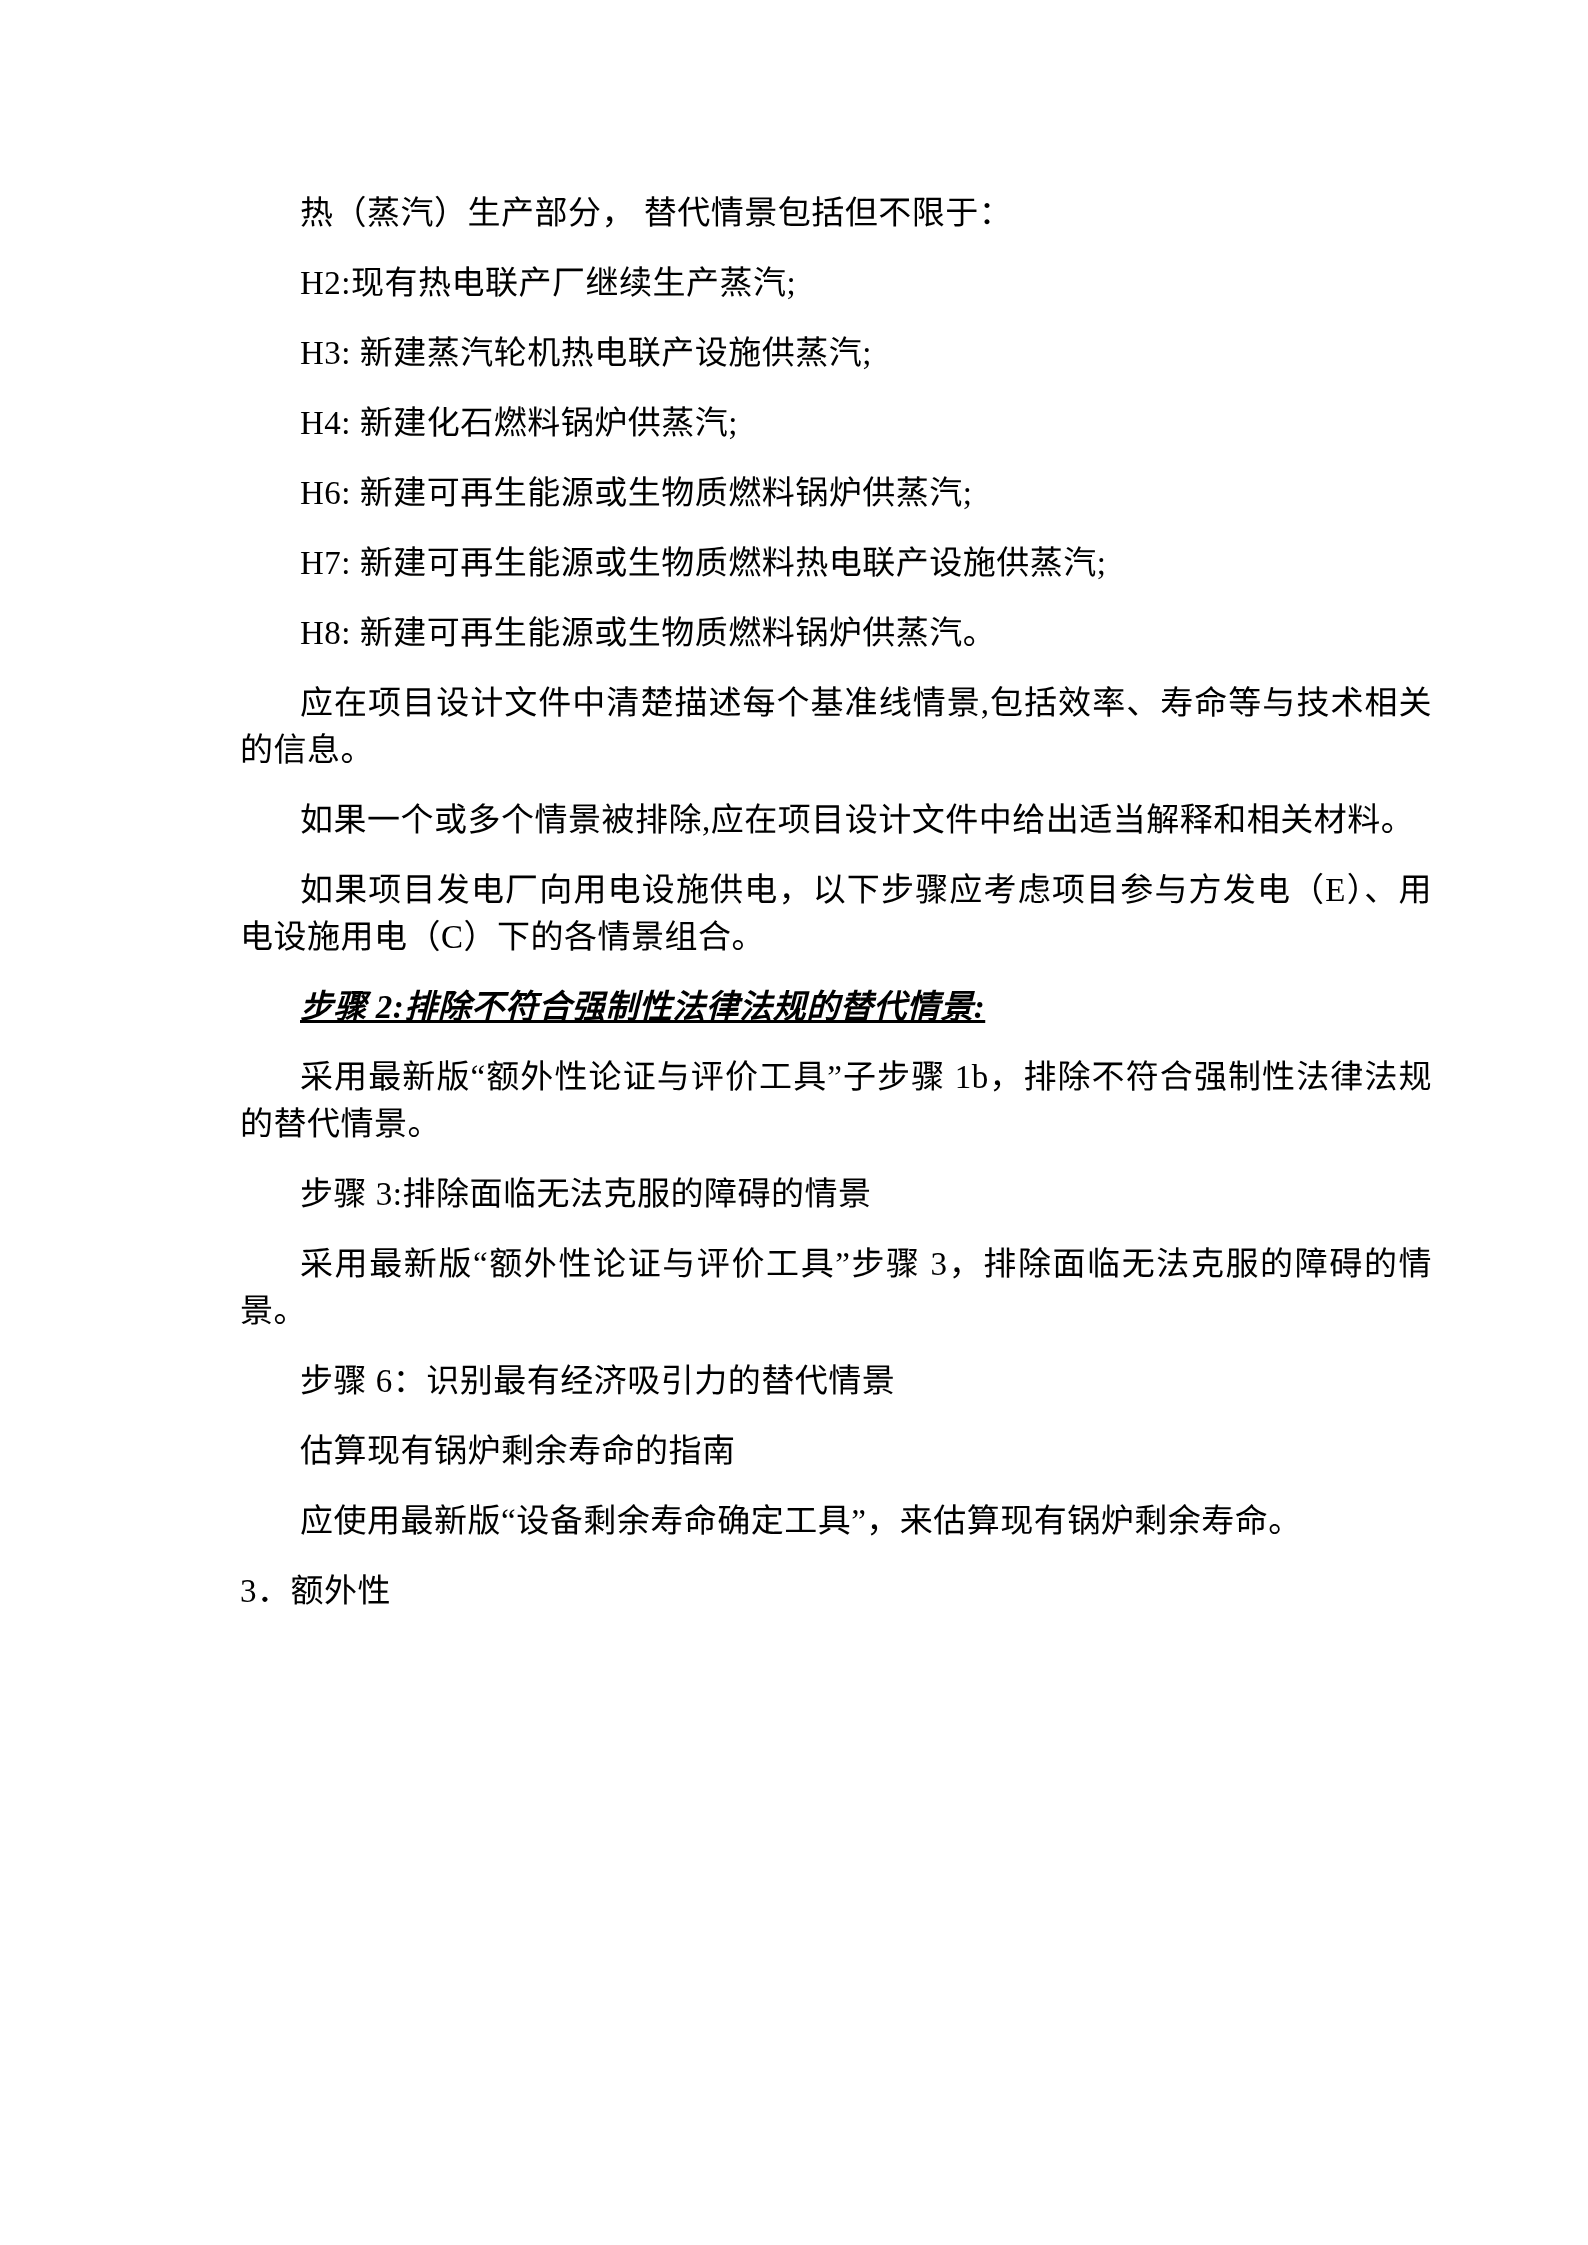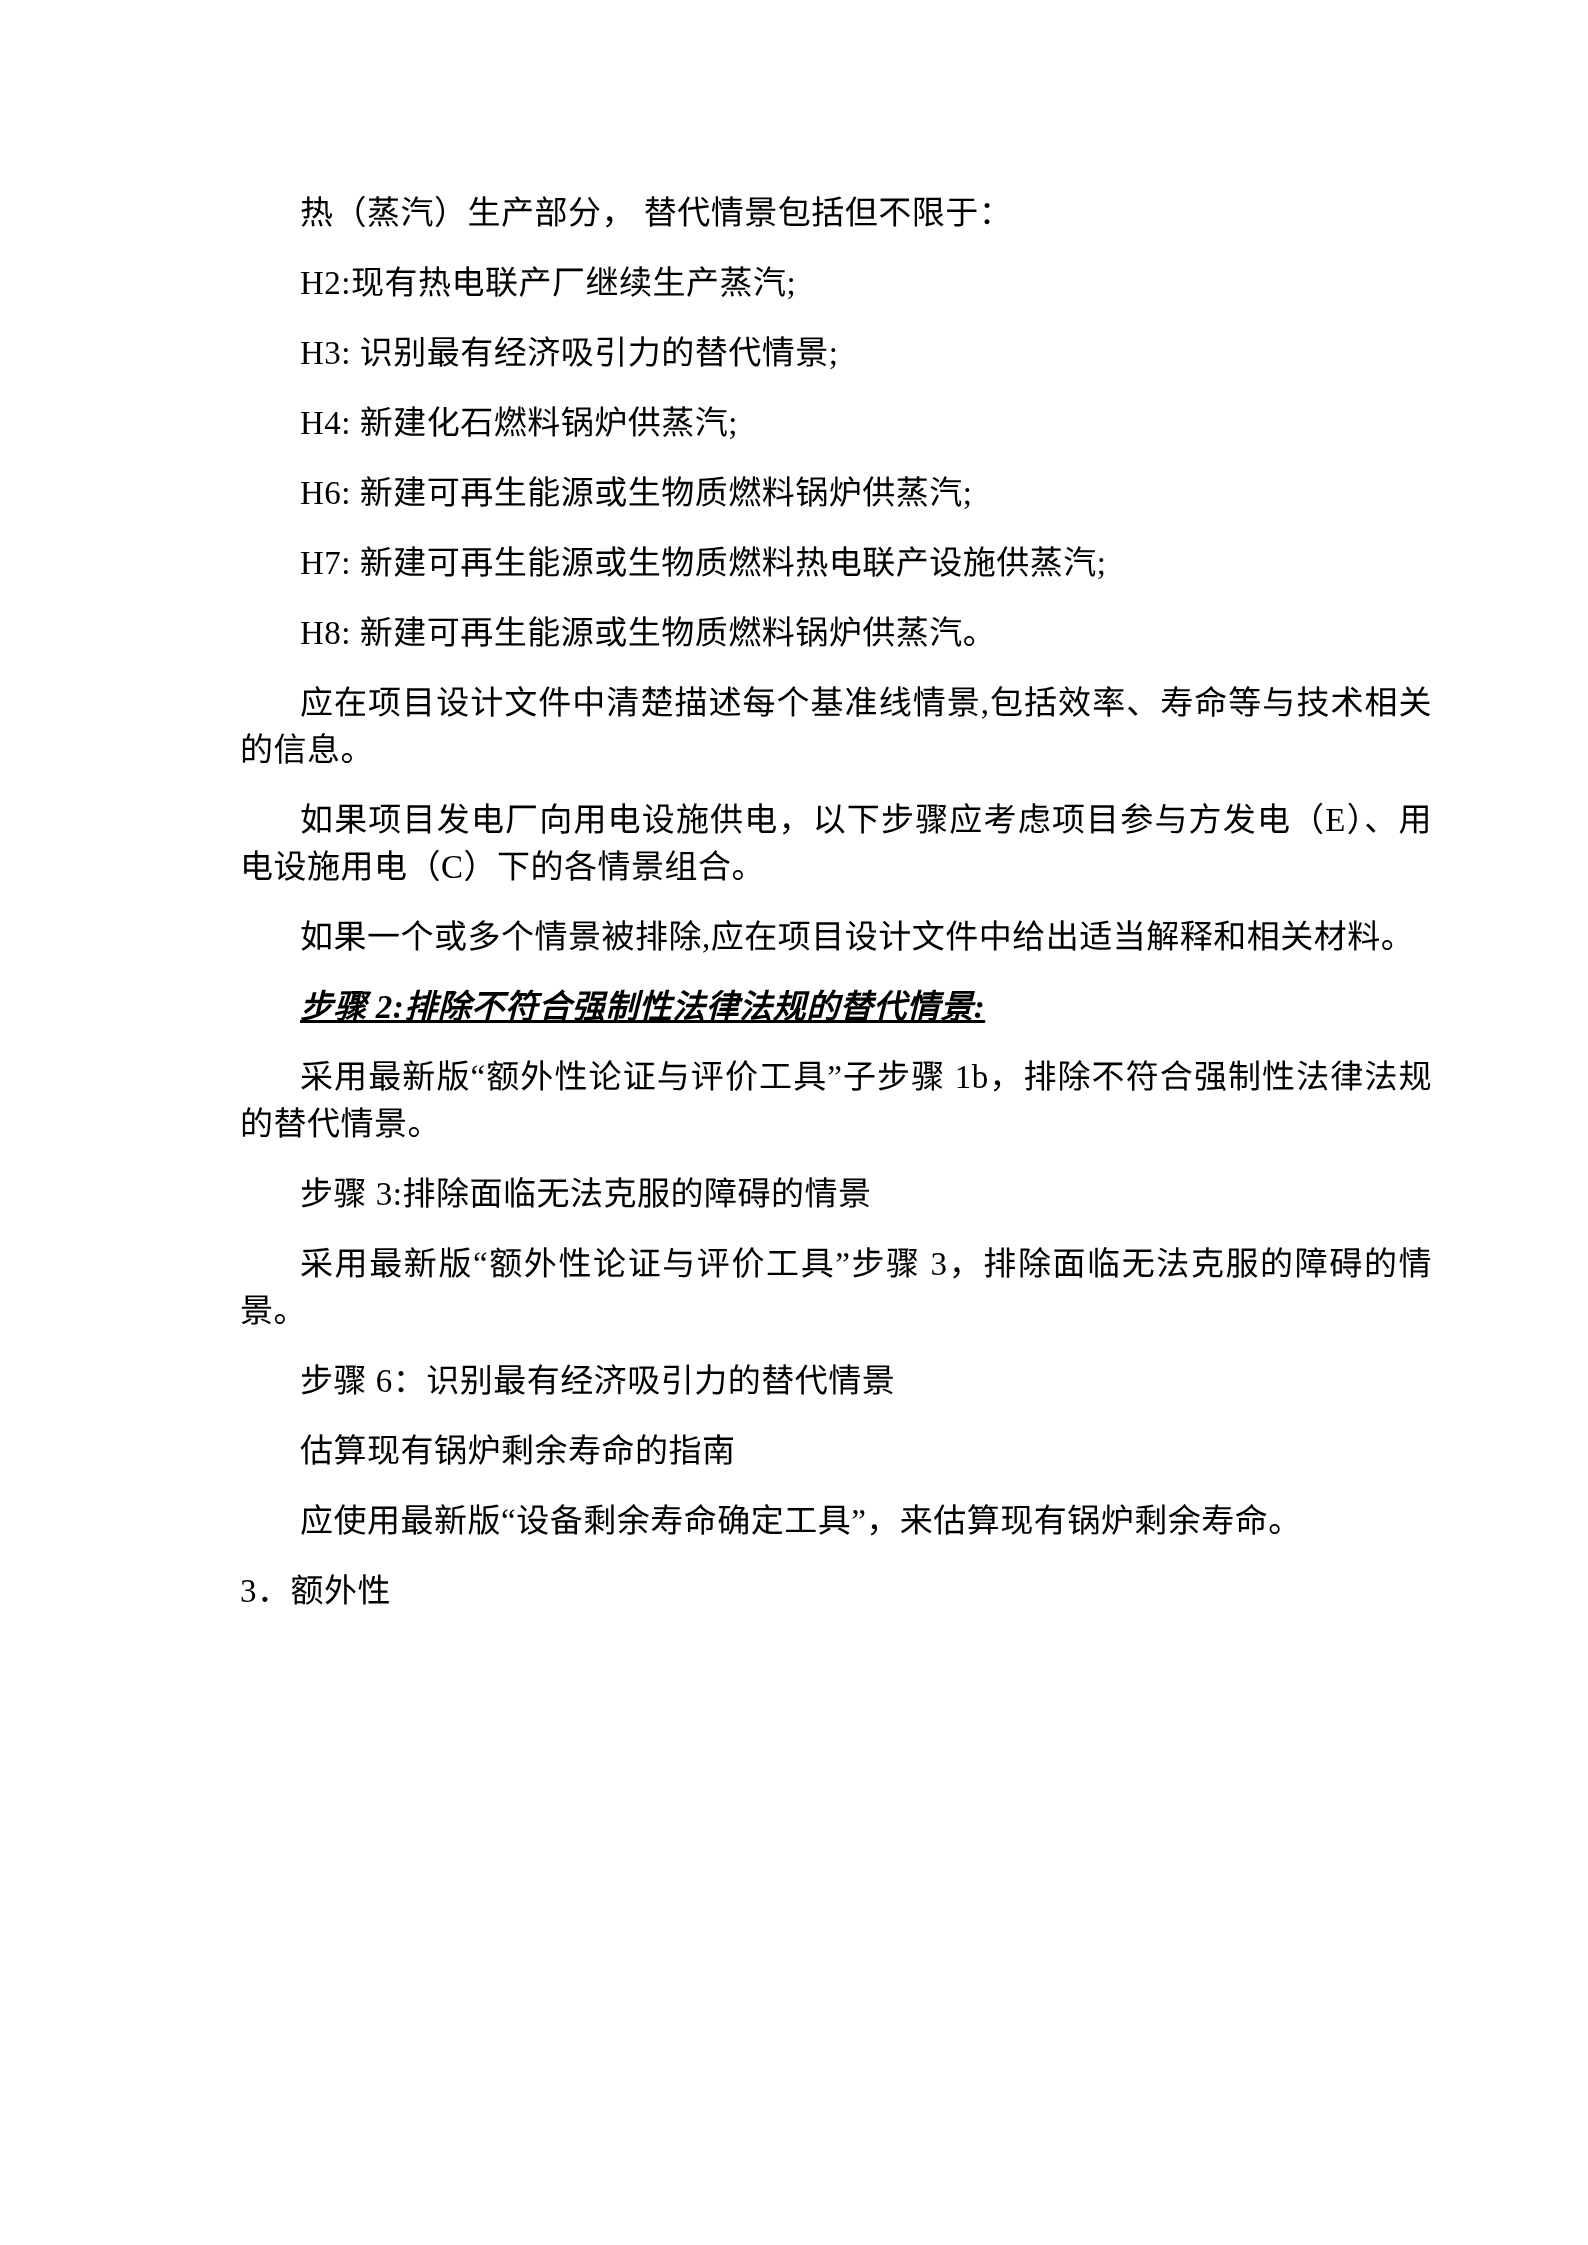--- a/index.html
+++ b/index.html
@@ -53,28 +53,28 @@
     color: #000000;
   }
 </style>
 </head>
 <body>
 
 <div class="doc-page">
   <div class="content">
     <p>热（蒸汽）生产部分， 替代情景包括但不限于：</p>
     <p>H2:现有热电联产厂继续生产蒸汽;</p>
-    <p>H3: 识别最有经济吸引力的替代情景;</p>
+    <p>H3: 新建蒸汽轮机热电联产设施供蒸汽;</p>
     <p>H4: 新建化石燃料锅炉供蒸汽;</p>
     <p>H6: 新建可再生能源或生物质燃料锅炉供蒸汽;</p>
     <p>H7: 新建可再生能源或生物质燃料热电联产设施供蒸汽;</p>
     <p>H8: 新建可再生能源或生物质燃料锅炉供蒸汽。</p>
     <p>应在项目设计文件中清楚描述每个基准线情景,包括效率、寿命等与技术相关的信息。</p>
+    <p>如果一个或多个情景被排除,应在项目设计文件中给出适当解释和相关材料。</p>
     <p>如果项目发电厂向用电设施供电，以下步骤应考虑项目参与方发电（E）、用电设施用电（C）下的各情景组合。</p>
-    <p>如果一个或多个情景被排除,应在项目设计文件中给出适当解释和相关材料。</p>
     <p class="step-bold-italic">步骤 2:排除不符合强制性法律法规的替代情景:</p>
     <p>采用最新版“额外性论证与评价工具”子步骤 1b，排除不符合强制性法律法规的替代情景。</p>
     <p>步骤 3:排除面临无法克服的障碍的情景</p>
     <p>采用最新版“额外性论证与评价工具”步骤 3，排除面临无法克服的障碍的情景。</p>
     <p>步骤 6：识别最有经济吸引力的替代情景</p>
     <p class="bold-heading">估算现有锅炉剩余寿命的指南</p>
     <p>应使用最新版“设备剩余寿命确定工具”，来估算现有锅炉剩余寿命。</p>
     <p class="no-indent">3．额外性</p>
   </div>
   <div class="page-number">6</div>

